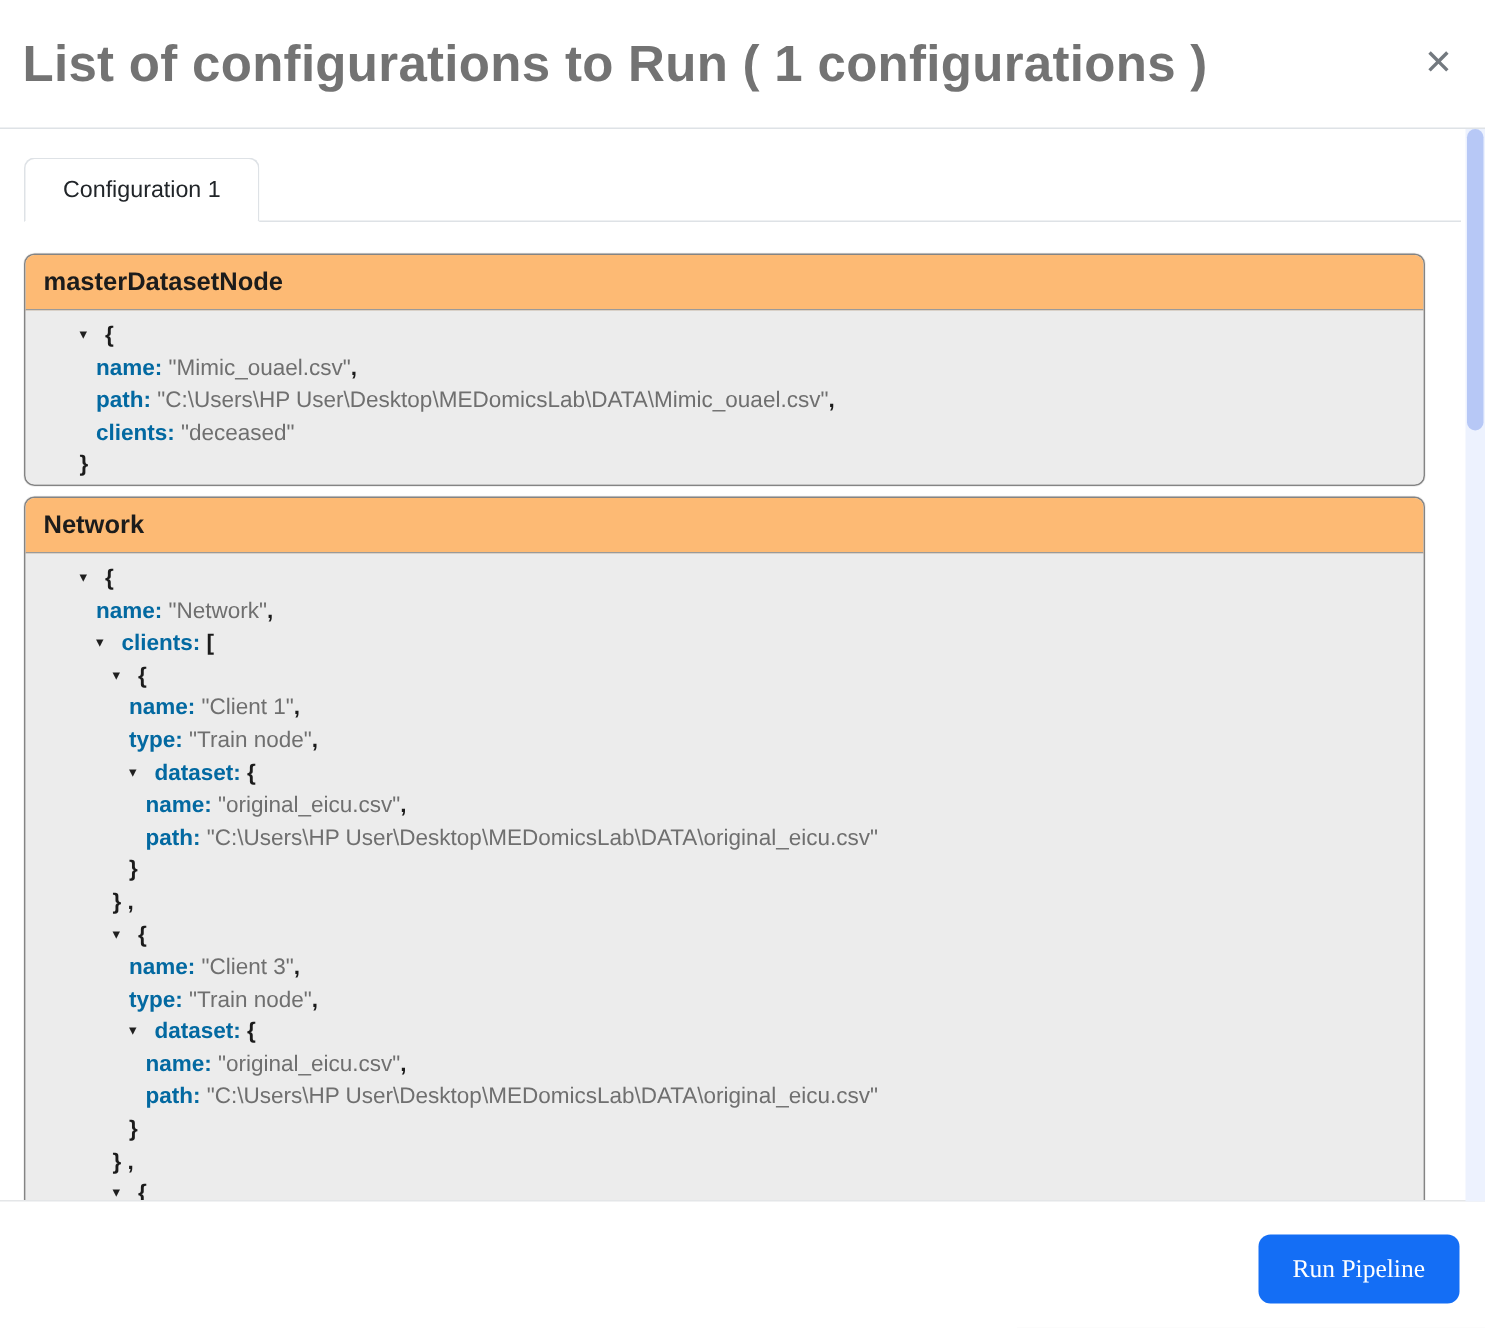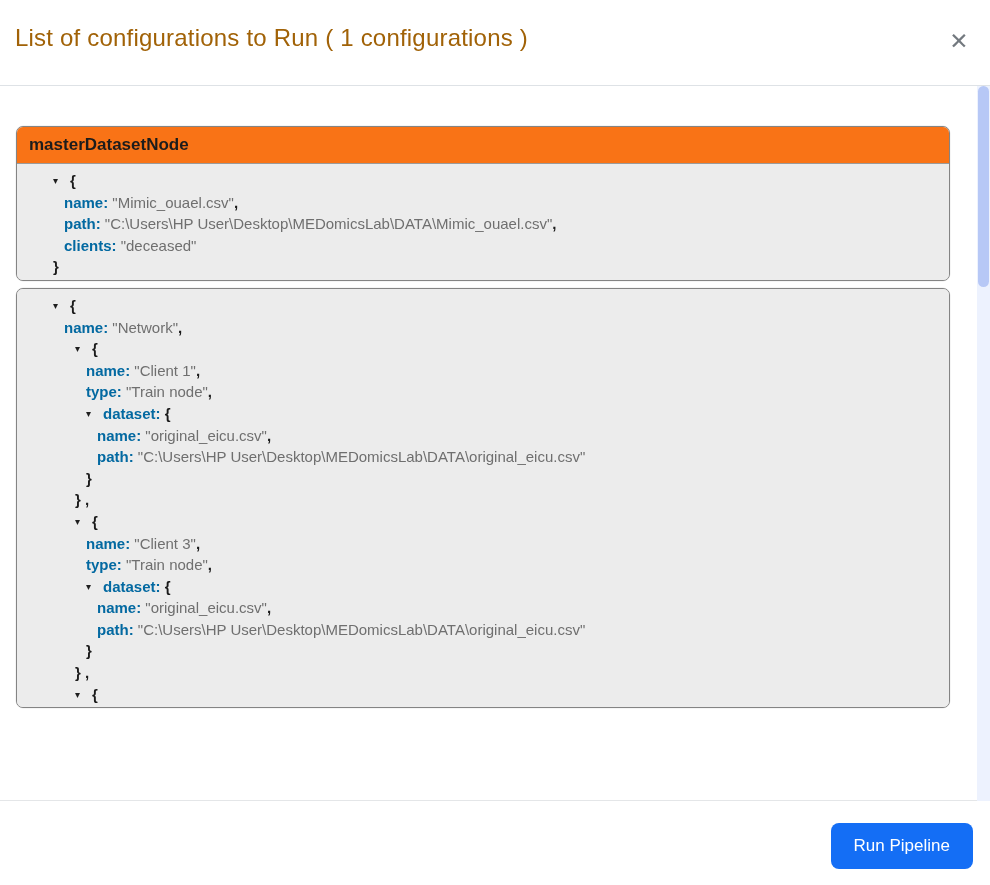--- a/index.html
+++ b/index.html
@@ -1,87 +1,92 @@
 <!DOCTYPE html>
 <html><head>
 <meta charset="utf-8">
 <style>
   html,body{margin:0;padding:0;background:#fff;}
   body{font-family:"Liberation Sans","DejaVu Sans",sans-serif;-webkit-font-smoothing:antialiased;}
   .modal{position:relative;width:990px;height:885px;background:#fff;overflow:hidden;}
 
   
   .modal-header{position:absolute;top:0;left:0;right:0;height:85px;border-bottom:1px solid #dee2e6;background:#fff;}
-  .modal-title{position:absolute;left:15px;top:24px;font-size:24px;font-weight:400;color:#a16207;letter-spacing:.2px;}
+  .modal-title{position:absolute;left:15px;top:24px;font-size:34px;font-weight:700;color:#737373;letter-spacing:.2px;}
   .close-btn{position:absolute;right:16px;top:26px;width:30px;height:30px;border:none;background:transparent;
     color:#73797f;font-size:23px;line-height:30px;text-align:center;cursor:pointer;padding:0;}
 
   
   .modal-body{position:absolute;top:86px;left:0;right:0;height:715px;overflow:hidden;
     padding:19px 16px 0 16px;box-sizing:border-box;border-bottom:1px solid #e4e6e8;}
 
   
   .tabs{display:flex;border-bottom:1px solid #dee2e6;margin-right:0;}
   .tab{height:41px;display:flex;align-items:center;padding:0 25px;font-size:15.5px;color:#212529;
     background:#fff;border:1px solid #dee2e6;border-bottom:1px solid #fff;margin-bottom:-1px;
     border-radius:7px 7px 0 0;cursor:pointer;}
 
   
   .cards{margin-right:24px;}
   .card{border:1px solid #848484;border-radius:7px;margin-top:21px;overflow:hidden;background:#ececec;
     box-shadow:0 0 0 .5px rgba(0,0,0,.08);}
   .card + .card{margin-top:7px;}
-  .card-header{height:37px;background:#f97316;border-bottom:1px solid #9a9a9a;display:flex;align-items:center;
+  .card-header{height:37px;background:#fdba74;border-bottom:1px solid #9a9a9a;display:flex;align-items:center;
     padding:12px 12px;font-size:17px;font-weight:700;color:#1c1c1c;box-sizing:border-box;}
   .card-body{background:#ececec;padding:6px 10px 2px 0;}
 
   
   .tline{font-size:15px;line-height:21.6px;white-space:nowrap;color:#1b1b1b;}
   .arrow{display:inline-block;width:17px;font-size:10px;color:#1f1f1f;vertical-align:2px;cursor:pointer;}
   .tkey{font-weight:700;color:#0369a1;}
   .tval{color:#6f6f6f;}
   .tpunct{font-weight:700;color:#1b1b1b;}
 
   
   .scrollbar-track{position:absolute;top:86px;right:0;width:13px;height:715px;background:#edf2fe;}
   .scrollbar-thumb{position:absolute;top:0;left:1px;width:11px;height:201px;background:#b7c8f6;border-radius:6px;cursor:pointer;}
 
   
   .modal-footer{position:absolute;left:0;right:0;bottom:0;height:83px;background:#fff;}
   .run-btn{position:absolute;right:17px;top:21px;height:46px;padding:0 23px;background:#146ef5;color:#fff;
-    border:none;border-radius:8px;font-size:17px;font-family:Liberation Sans, sans-serif;cursor:pointer;}
+    border:none;border-radius:8px;font-size:17px;font-family:Liberation Serif, serif;cursor:pointer;}
 </style>
 </head>
 <body>
 
 <div class="modal">
 
   <div class="modal-header">
     <div class="modal-title">List of configurations to Run ( 1 configurations )</div>
     <button class="close-btn">✕</button>
   </div>
 
   <div class="modal-body">
+    <div class="tabs">
+      <div class="tab">Configuration 1</div>
+    </div>
 
     <div class="cards">
       <div class="card">
         <div class="card-header">masterDatasetNode</div>
         <div class="card-body">
             <div class="tline" style="padding-left: 36px;"><span class="arrow">▾</span><span class="tpunct">{</span></div>
             <div class="tline" style="padding-left: 47px;"><span class="tkey">name: </span><span class="tval">"Mimic_ouael.csv"</span><span class="tpunct">,</span></div>
             <div class="tline" style="padding-left: 47px;"><span class="tkey">path: </span><span class="tval">"C:\Users\HP User\Desktop\MEDomicsLab\DATA\Mimic_ouael.csv"</span><span class="tpunct">,</span></div>
             <div class="tline" style="padding-left: 47px;"><span class="tkey">clients: </span><span class="tval">"deceased"</span></div>
             <div class="tline" style="padding-left: 36px;"><span class="tpunct">}</span></div>
           </div>
       </div>
 
       <div class="card">
+        <div class="card-header">Network</div>
         <div class="card-body">
             <div class="tline" style="padding-left: 36px;"><span class="arrow">▾</span><span class="tpunct">{</span></div>
             <div class="tline" style="padding-left: 47px;"><span class="tkey">name: </span><span class="tval">"Network"</span><span class="tpunct">,</span></div>
+            <div class="tline" style="padding-left: 47px;"><span class="arrow">▾</span><span class="tkey">clients: </span><span class="tpunct">[</span></div>
             <div class="tline" style="padding-left: 58px;"><span class="arrow">▾</span><span class="tpunct">{</span></div>
             <div class="tline" style="padding-left: 69px;"><span class="tkey">name: </span><span class="tval">"Client 1"</span><span class="tpunct">,</span></div>
             <div class="tline" style="padding-left: 69px;"><span class="tkey">type: </span><span class="tval">"Train node"</span><span class="tpunct">,</span></div>
             <div class="tline" style="padding-left: 69px;"><span class="arrow">▾</span><span class="tkey">dataset: </span><span class="tpunct">{</span></div>
             <div class="tline" style="padding-left: 80px;"><span class="tkey">name: </span><span class="tval">"original_eicu.csv"</span><span class="tpunct">,</span></div>
             <div class="tline" style="padding-left: 80px;"><span class="tkey">path: </span><span class="tval">"C:\Users\HP User\Desktop\MEDomicsLab\DATA\original_eicu.csv"</span></div>
             <div class="tline" style="padding-left: 69px;"><span class="tpunct">}</span></div>
             <div class="tline" style="padding-left: 58px;"><span class="tpunct">} ,</span></div>
             <div class="tline" style="padding-left: 58px;"><span class="arrow">▾</span><span class="tpunct">{</span></div>
             <div class="tline" style="padding-left: 69px;"><span class="tkey">name: </span><span class="tval">"Client 3"</span><span class="tpunct">,</span></div>

